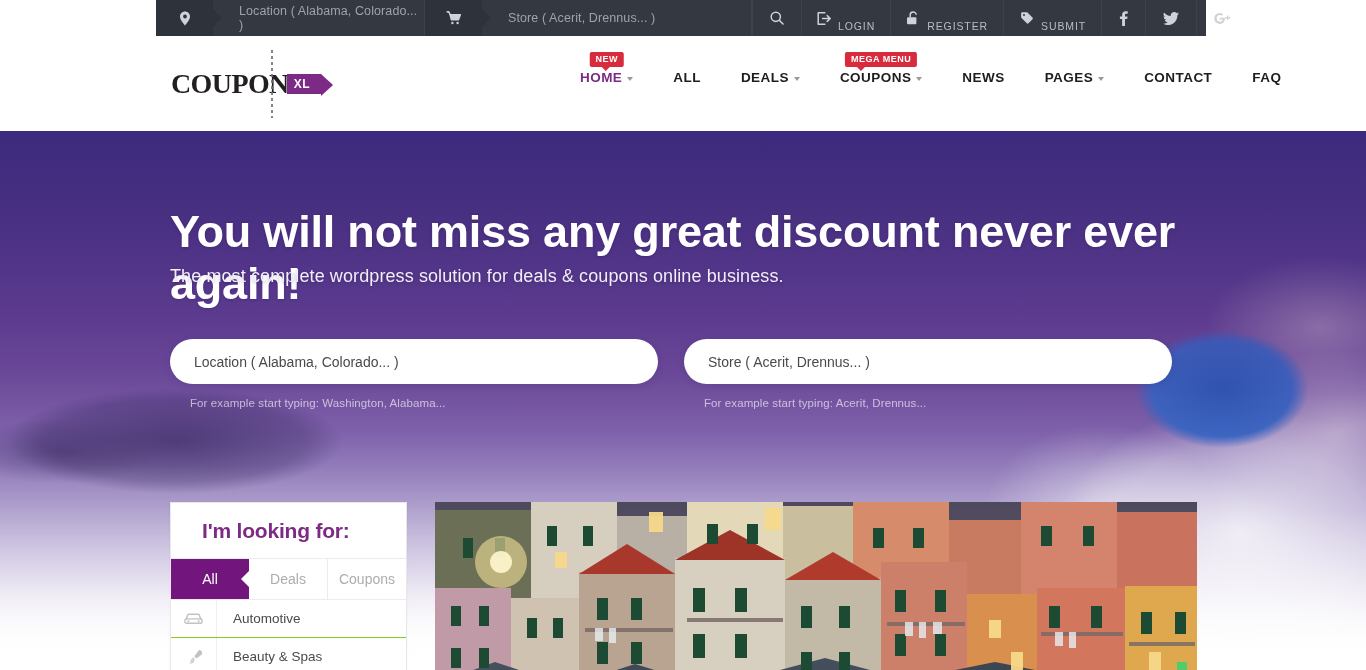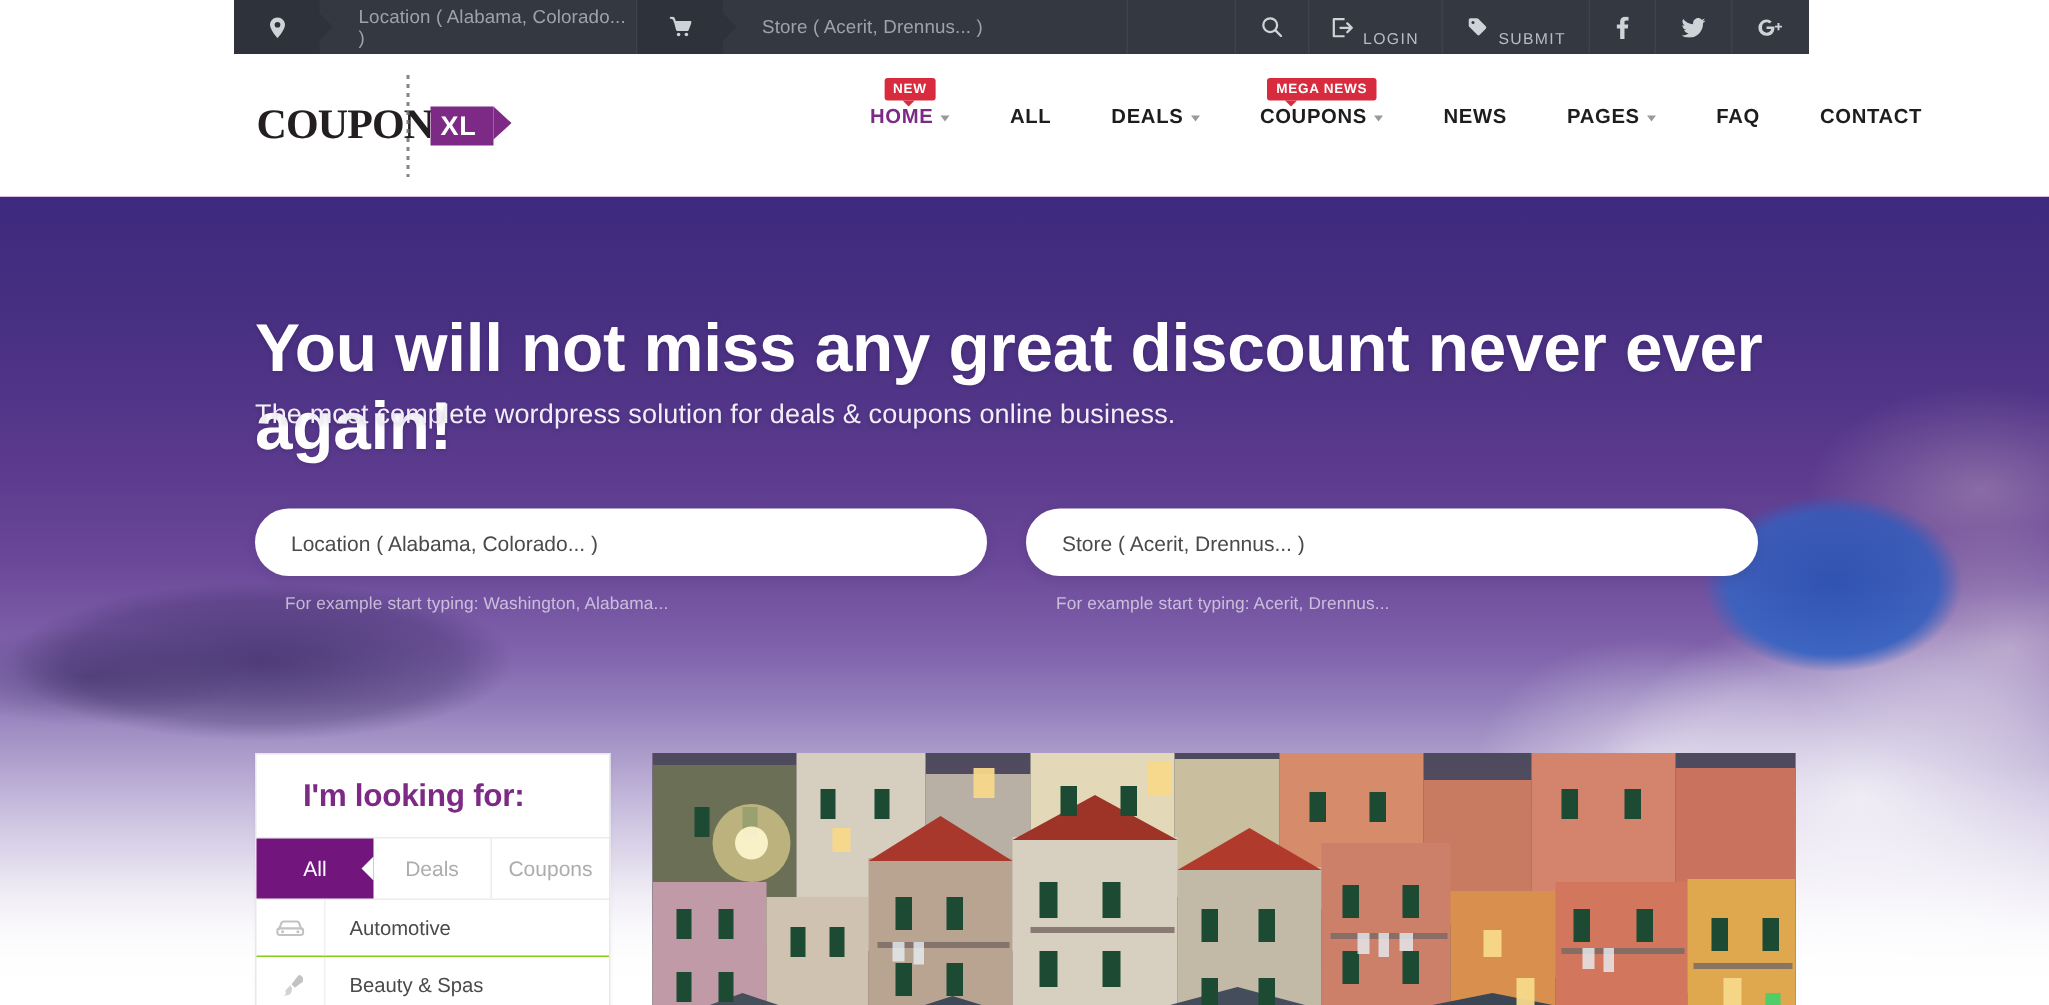--- a/index.html
+++ b/index.html
@@ -96,21 +96,21 @@
     letter-spacing: -0.6px;
     color: #231f20;
     line-height: 1;
     font-family: Liberation Serif, serif;
   }
   .logo-tag {
     position: relative;
     margin-left: -2px;
     background: #7d2a86;
     color: #fff;
-    font-size: 18px;
+    font-size: 12px;
     font-weight: 700;
     letter-spacing: .5px;
     padding: 4px 11px 4px 7px;
     line-height: 1;
     text-align: right;
   }
   .logo-tag::after {
     content: "";
     position: absolute;
     right: -12px; top: 0;
@@ -419,20 +419,29 @@
       <div class="tb-link">
         <span>
           <svg width="14" height="13" viewBox="0 0 14 13" fill="none">
             <path d="M8.4.8H1.2v11.4h7.2" stroke="#cfd2d6" stroke-width="1.5" stroke-linejoin="round"></path>
             <path d="M10.2 3.6 13.2 6.5l-3 2.9M5.6 6.5h7.4" stroke="#cfd2d6" stroke-width="1.5" stroke-linecap="round" stroke-linejoin="round"></path>
           </svg>
         </span>
         <span class="tb-lbl">LOGIN</span>
       </div>
 
+      <div class="tb-link">
+        <span>
+          <svg width="14" height="14" viewBox="0 0 14 14" fill="none">
+            <rect x="1" y="6.2" width="9.4" height="7" rx="1" fill="#cfd2d6"></rect>
+            <path d="M4.2 6.2V4.1a3 3 0 0 1 6-.3" stroke="#cfd2d6" stroke-width="1.5" fill="none"></path>
+          </svg>
+        </span>
+        <span class="tb-lbl">REGISTER</span>
+      </div>
 
       <div class="tb-link">
         <span>
           <svg width="15" height="14" viewBox="0 0 15 14" fill="none">
             <path d="M8.2 1.2 13.5 6.5a1.2 1.2 0 0 1 0 1.7l-4 4a1.2 1.2 0 0 1-1.7 0L2.5 6.9a1.2 1.2 0 0 1-.35-.85V2.4c0-.66.54-1.2 1.2-1.2h4.2c.3 0 .6.12.82.33z" fill="#cfd2d6"></path>
             <circle cx="5" cy="4" r="1" fill="#333841"></circle>
           </svg>
         </span>
         <span class="tb-lbl">SUBMIT</span>
       </div>
@@ -484,40 +493,40 @@
       <div class="nav-item">
         <span>ALL</span>
       </div>
 
       <div class="nav-item">
         <span>DEALS</span>
         <span class="nav-caret"></span>
       </div>
 
       <div class="nav-item">
-        <span class="nav-badge">MEGA NEWS</span>
+        <span class="nav-badge">MEGA MENU</span>
         <span>COUPONS</span>
         <span class="nav-caret"></span>
       </div>
 
       <div class="nav-item">
         <span>NEWS</span>
       </div>
 
       <div class="nav-item">
         <span>PAGES</span>
         <span class="nav-caret"></span>
       </div>
 
       <div class="nav-item">
+        <span>CONTACT</span>
+      </div>
+
+      <div class="nav-item">
         <span>FAQ</span>
-      </div>
-
-      <div class="nav-item">
-        <span>CONTACT</span>
       </div>
 
     </nav>
   </div>
 
   <div class="hero">
     <div class="hero-photo"></div>
 
     <div class="hero-inner">
       <h1 class="hero-h1">You will not miss any great discount never ever again!</h1>

